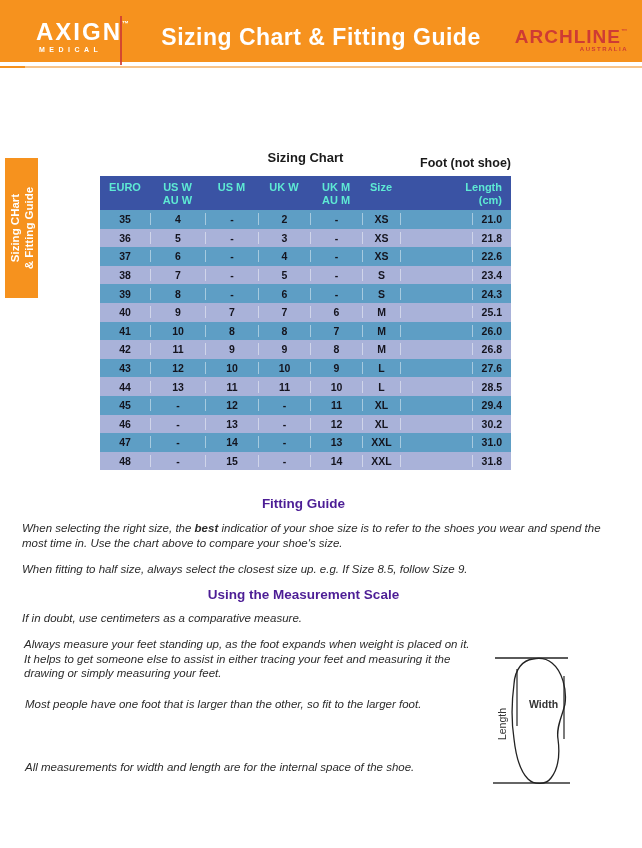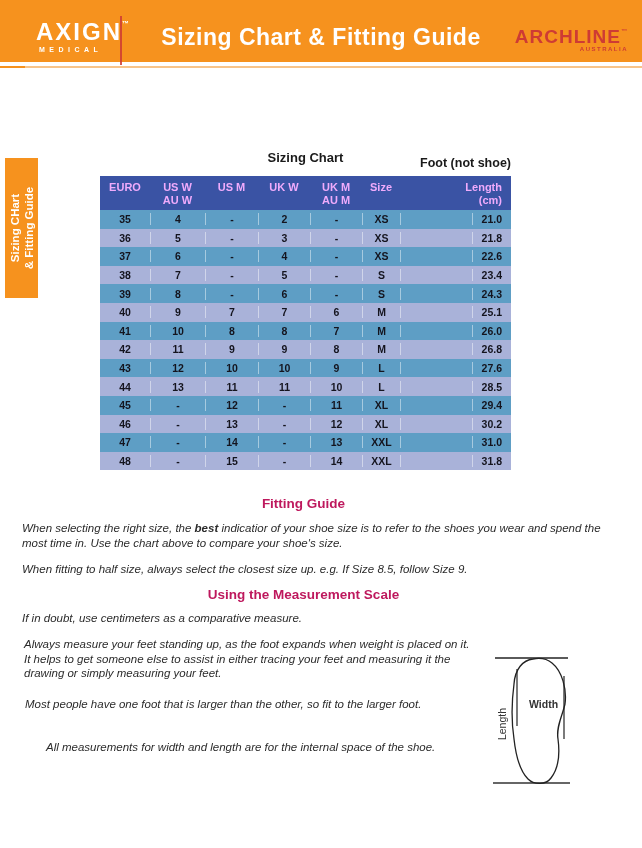--- a/index.html
+++ b/index.html
@@ -27,45 +27,45 @@
   .side-tab{position:absolute;left:5px;top:158px;width:33px;height:140px;background:var(--orange);}
   .side-tab-text{position:absolute;left:50%;top:50%;transform:translate(-50%,-50%) rotate(-90deg);
     white-space:nowrap;text-align:center;color:#fff;font-size:11.5px;font-weight:bold;line-height:14px;}
   
   .chart-title{position:absolute;left:100px;top:150px;width:411px;text-align:center;
     font-size:13px;font-weight:bold;color:#1a1a1a;}
   .foot-note{position:absolute;left:390px;top:156px;width:121px;text-align:right;
     font-size:12.5px;font-weight:bold;color:#1a1a1a;}
   
   .sizing-table{position:absolute;left:100px;top:176px;width:411px;}
-  .thead{display:flex;background:var(--head-blue);color:#f0abfc;height:34px;box-sizing:border-box;}
+  .thead{display:flex;background:var(--head-blue);color:#5eead4;height:34px;box-sizing:border-box;}
   .th{box-sizing:border-box;padding-top:5px;font-size:11px;font-weight:bold;line-height:13px;
     display:flex;flex-direction:column;align-items:center;}
   .tbody{width:411px;}
   .tr{display:flex;height:18.6px;align-items:center;}
   .tr.even{background:var(--row-a);}
   .tr.odd{background:var(--row-b);}
   .td{box-sizing:border-box;display:flex;align-items:center;justify-content:center;
     font-size:10.5px;font-weight:bold;color:#14141e;}
   .td + .td{border-left:1px solid rgba(255,255,255,.45);}
   .c0{width:50px}.c1{width:55px}.c2{width:53px}.c3{width:52px}.c4{width:52px}.c5{width:38px}.c6{width:111px}
   .th.c6{align-items:flex-end;padding-right:9px;}
   .td.c6{justify-content:flex-end;padding-right:9px;
     background-image:linear-gradient(rgba(255,255,255,.45),rgba(255,255,255,.45));
     background-size:1px 100%;background-position:71px 0;background-repeat:no-repeat;}
   
-  .h-center{position:absolute;left:0;width:607px;text-align:center;font-size:13.5px;font-weight:bold;color:#be185d;}
+  .h-center{position:absolute;left:0;width:607px;text-align:center;font-size:13.5px;font-weight:bold;color:#4c1d95;}
   .para{position:absolute;font-size:11.5px;line-height:14.5px;color:#2b2b2b;font-style:italic;}
   .para b{font-weight:bold;}
   #p1{left:22px;top:521px;width:601px;}
   #p2{left:22px;top:562px;width:601px;}
   #p3{left:22px;top:611px;width:520px;}
   #p4{left:24px;top:637px;width:452px;}
   #p5{left:25px;top:697px;width:520px;}
-  #p6{left:25px;top:740px;width:520px;margin-left:21px;}
+  #p6{left:25px;top:760px;width:520px;}
   #p7{left:25px;top:786px;width:450px;}
   #h-fitting{top:496px;}
   #h-measure{top:587px;}
   
   .foot-diagram{position:absolute;left:488px;top:638px;width:152px;height:155px;}
 </style>
 </head>
 <body>
 
 <div class="page">

